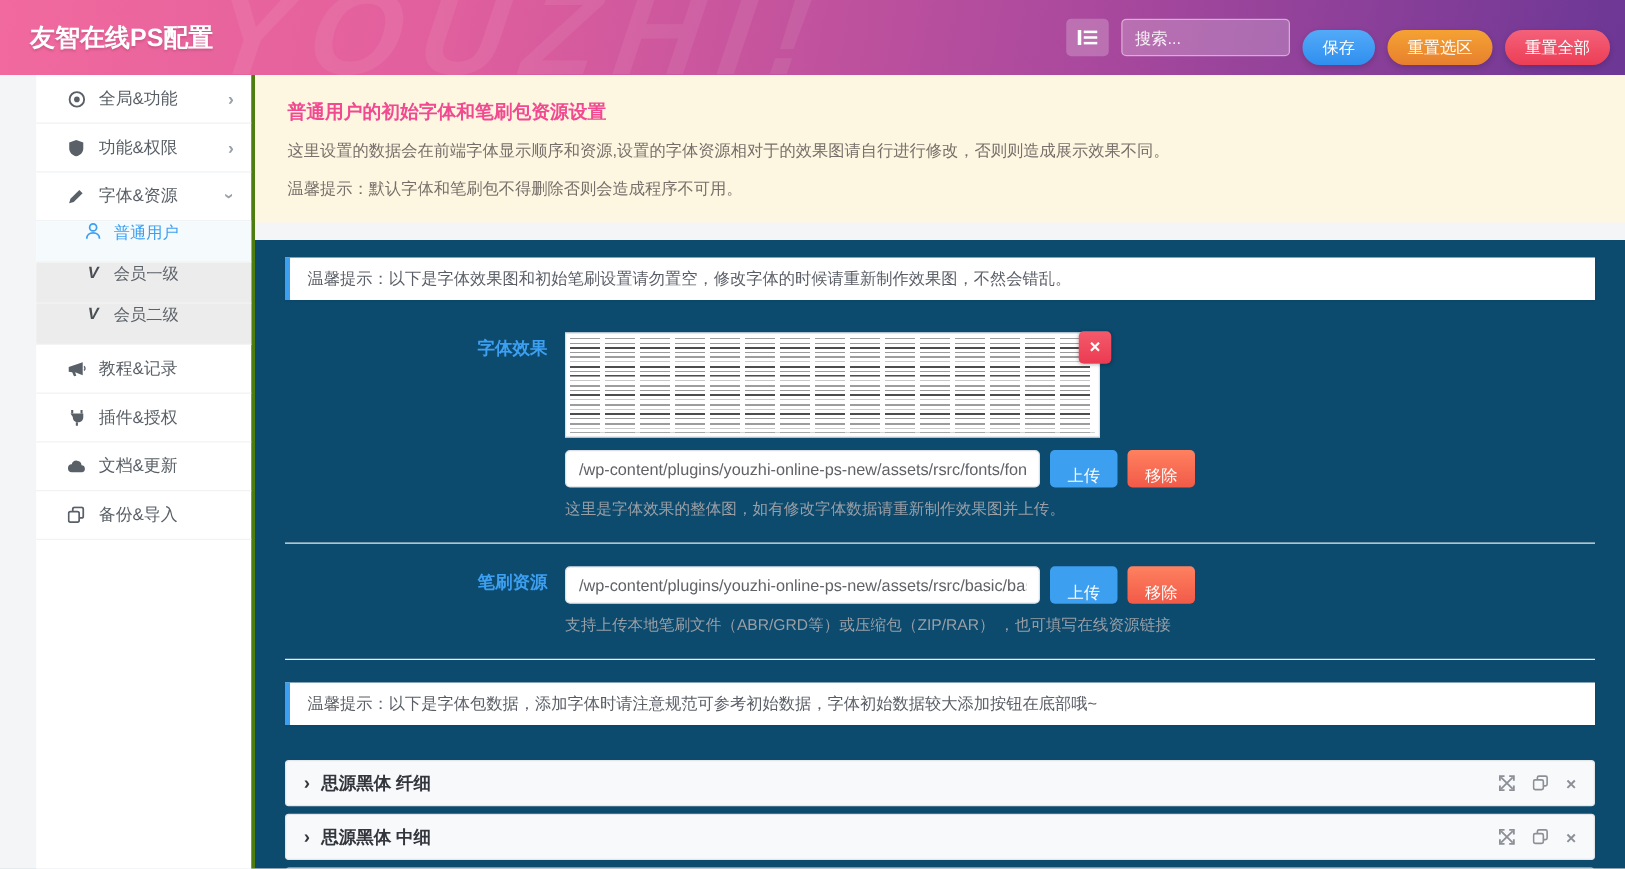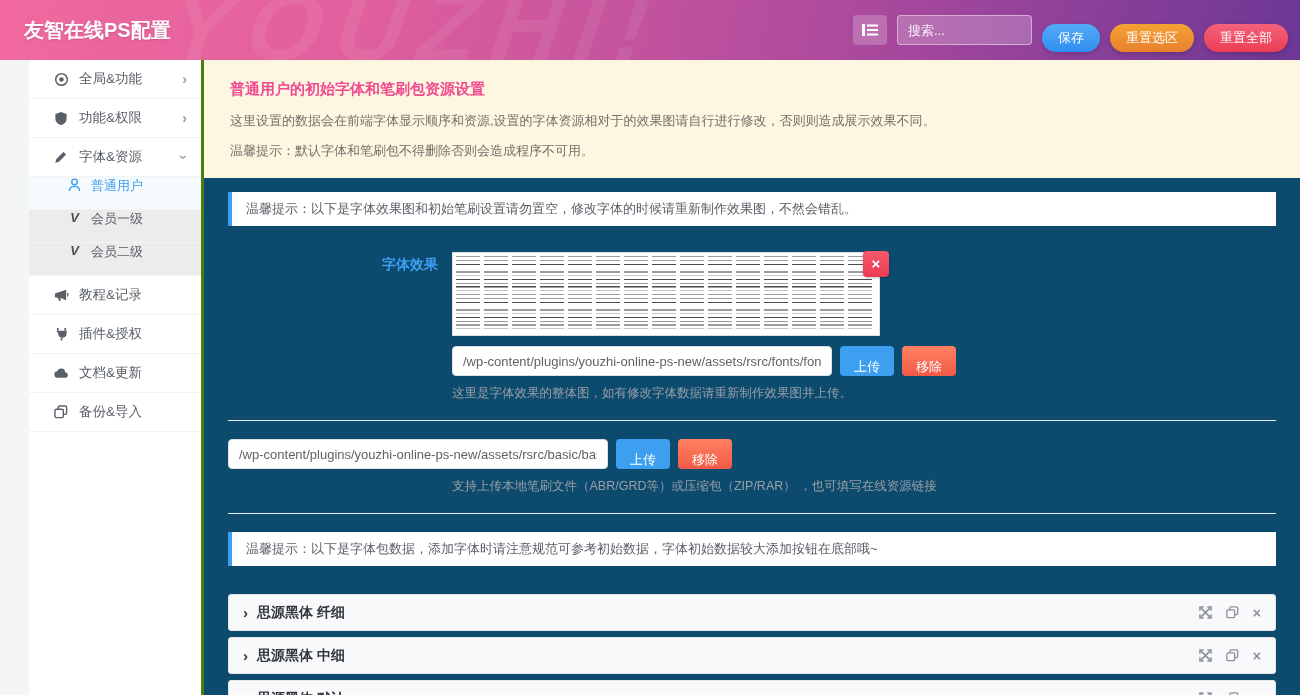--- a/index.html
+++ b/index.html
@@ -43,21 +43,21 @@
   .chev.down { display:inline-block; transform:rotate(90deg); }
   .side-sub { height:33px; padding:0 14px 0 38px; background:#ececec; border-bottom:1px solid #f4f4f4;
     display:flex; align-items:flex-start; font-size:13px; color:#5c6269; cursor:pointer; }
   .side-sub .s-ico { width:15px; height:15px; margin-right:9px; display:flex;
     align-items:center; justify-content:center; color:#4a4f56; }
   .side-sub.active { background:#f5fafd; color:#3d9ff0; }
   .side-sub.active .s-ico { color:#3d9ff0; }
   .vip-glyph { font-weight:900; font-style:italic; font-size:13px; }
 
   
-  .main { flex:1; display:flex; flex-direction:column; overflow:hidden; }
+  .main { flex:1; display:flex; flex-direction:column; overflow:hidden;gap:14px; }
   .notice { background:#fdf6e1; padding:20px 26px 18px 26px; }
   .notice-title { color:#f14a90; font-size:15px; font-weight:bold; margin-bottom:12px; }
   .notice-line { color:#77706a; font-size:13px; margin-top:10px; line-height:1.5; }
   .content { flex:1; background:#0c4a6e; padding:14px 24px 0 24px; overflow:hidden; }
 
   .tip { background:#fff; border-left:4px solid #3d9ff0; padding:8px 14px; font-size:13px;
     color:#5a5e66; box-shadow:0 1px 2px rgba(0,0,0,0.05); line-height:1.4; }
   .tip1 { margin-bottom:26px; }
   .tip2 { margin-top:2px; }
 
@@ -245,20 +245,21 @@
         <button class="btn btn-remove">移除</button>
       </div>
       <div class="form-row">
         <div class="f-label"></div>
         <div class="help-text">这里是字体效果的整体图，如有修改字体数据请重新制作效果图并上传。</div>
       </div>
 
       <hr class="divider">
 
       <div class="form-row">
+        <div class="f-label">笔刷资源</div>
         <input class="path-input" value="/wp-content/plugins/youzhi-online-ps-new/assets/rsrc/basic/basic.zip" style="">
         <button class="btn btn-upload">上传</button>
         <button class="btn btn-remove">移除</button>
       </div>
       <div class="form-row">
         <div class="f-label"></div>
         <div class="help-text">支持上传本地笔刷文件（ABR/GRD等）或压缩包（ZIP/RAR） ，也可填写在线资源链接</div>
       </div>
 
       <hr class="divider">

